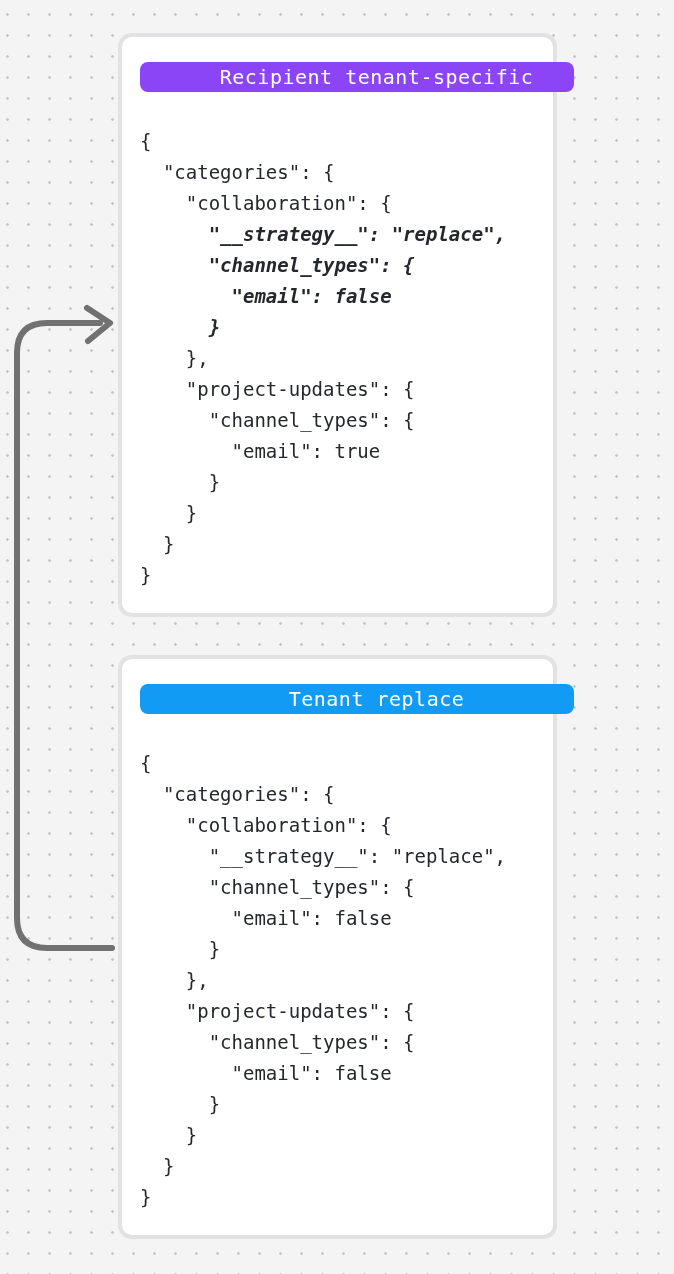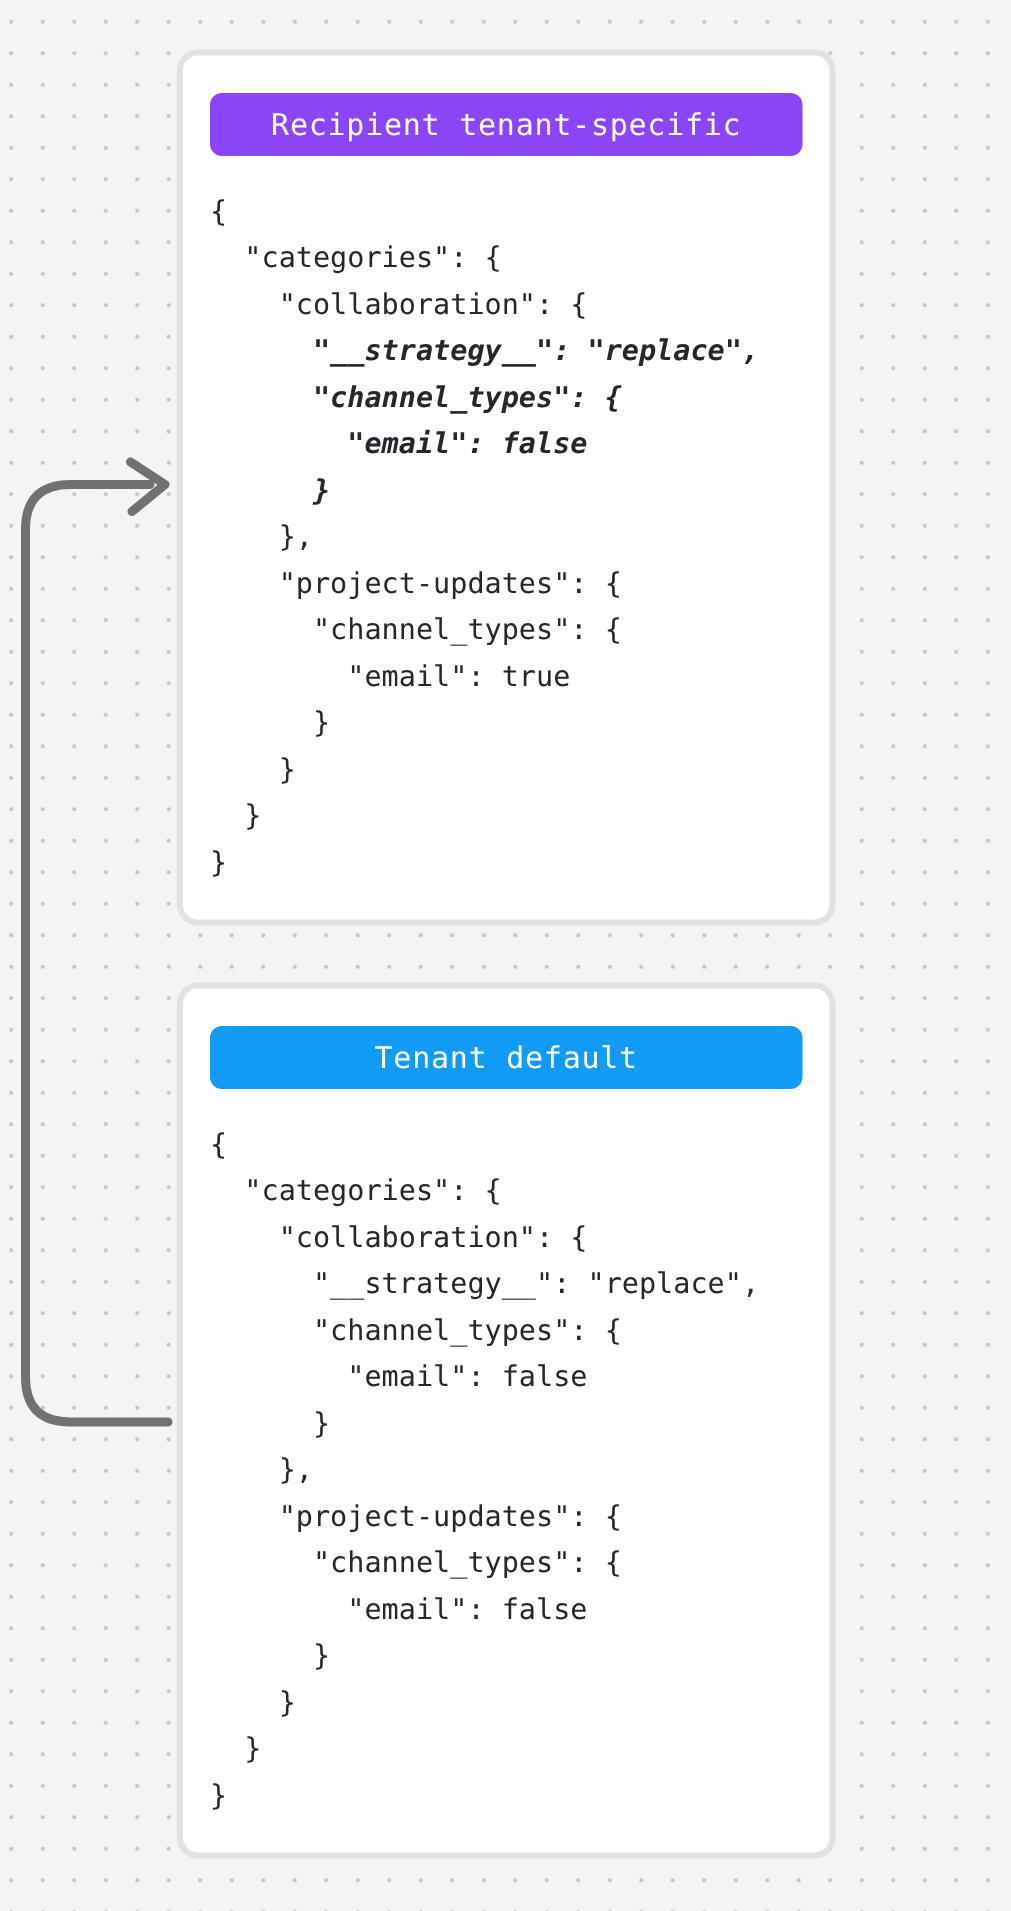--- a/index.html
+++ b/index.html
@@ -30,27 +30,28 @@
     box-sizing: border-box;
     background: #ffffff;
     border: 4px solid rgba(178, 178, 186, 0.38);
     border-radius: 14px;
   }
   .card-top { top: 33px; }
   .card-bottom { top: 655px; }
   .badge {
     position: absolute;
     left: 18px; top: 25px;
-    width: 395px; height: 42px;
+    width: 395px; height: 30px;
     border-radius: 8px;
     display: flex; align-items: center; justify-content: center;
     color: #ffffff;
     font-size: 20px;
     letter-spacing: 0.5px;
     font-family: "DejaVu Sans Mono", monospace;
+    padding-left: 39px;
   }
   .code {
     position: absolute;
     left: 18px; top: 89px;
     margin: 0;
     font-family: "DejaVu Sans Mono", monospace;
     font-size: 19px;
     line-height: 31px;
     color: #24272c;
     white-space: pre;
@@ -67,17 +68,17 @@
     <path d="M112 948 H47 Q17 948 17 918 V353 Q17 323 47 323 H100" fill="none" stroke-width="6" stroke-linecap="round" stroke="#717171"></path>
     <path d="M87 308 L110 323 L88 341" fill="none" stroke-width="6" stroke-linecap="round" stroke-linejoin="round" stroke="#717171"></path>
   </svg>
 
   <section class="card card-top">
     <div class="badge" style="background: rgb(139, 69, 247);">Recipient tenant-specific</div>
     <pre class="code"><span class="line">{</span><span class="line">  "categories": {</span><span class="line">    "collaboration": {</span><span class="line em">      "__strategy__": "replace",</span><span class="line em">      "channel_types": {</span><span class="line em">        "email": false</span><span class="line em">      }</span><span class="line">    },</span><span class="line">    "project-updates": {</span><span class="line">      "channel_types": {</span><span class="line">        "email": true</span><span class="line">      }</span><span class="line">    }</span><span class="line">  }</span><span class="line">}</span></pre>
   </section>
 
   <section class="card card-bottom">
-    <div class="badge" style="background: rgb(18, 155, 244);">Tenant default</div>
+    <div class="badge" style="background: rgb(18, 155, 244);">Tenant replace</div>
     <pre class="code"><span class="line">{</span><span class="line">  "categories": {</span><span class="line">    "collaboration": {</span><span class="line">      "__strategy__": "replace",</span><span class="line">      "channel_types": {</span><span class="line">        "email": false</span><span class="line">      }</span><span class="line">    },</span><span class="line">    "project-updates": {</span><span class="line">      "channel_types": {</span><span class="line">        "email": false</span><span class="line">      }</span><span class="line">    }</span><span class="line">  }</span><span class="line">}</span></pre>
   </section>
 
 </div>
 
 </body></html>

